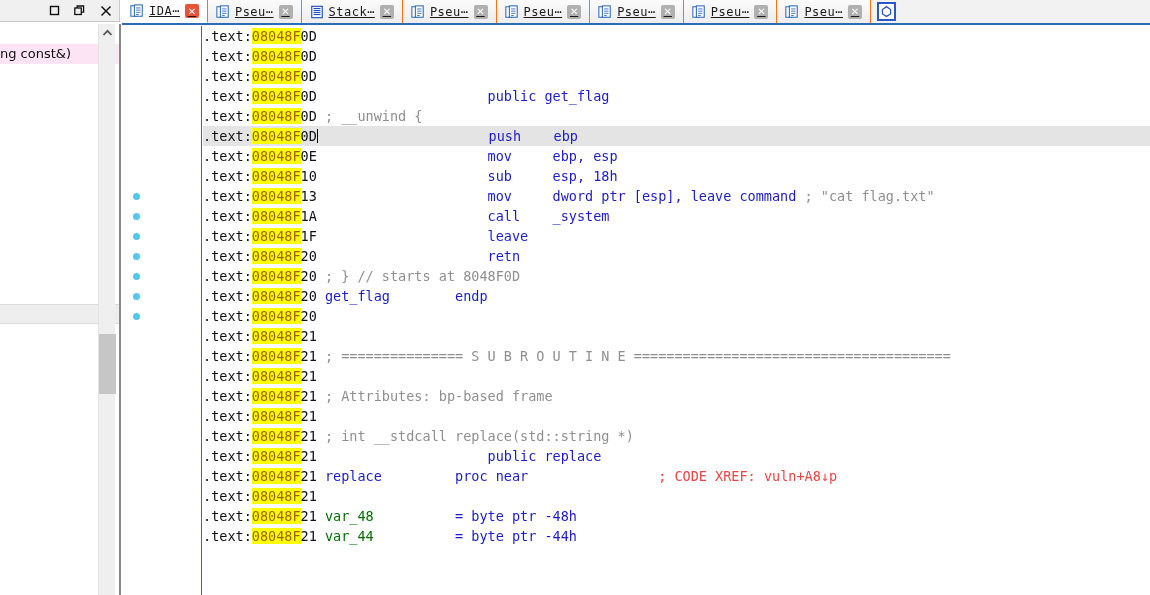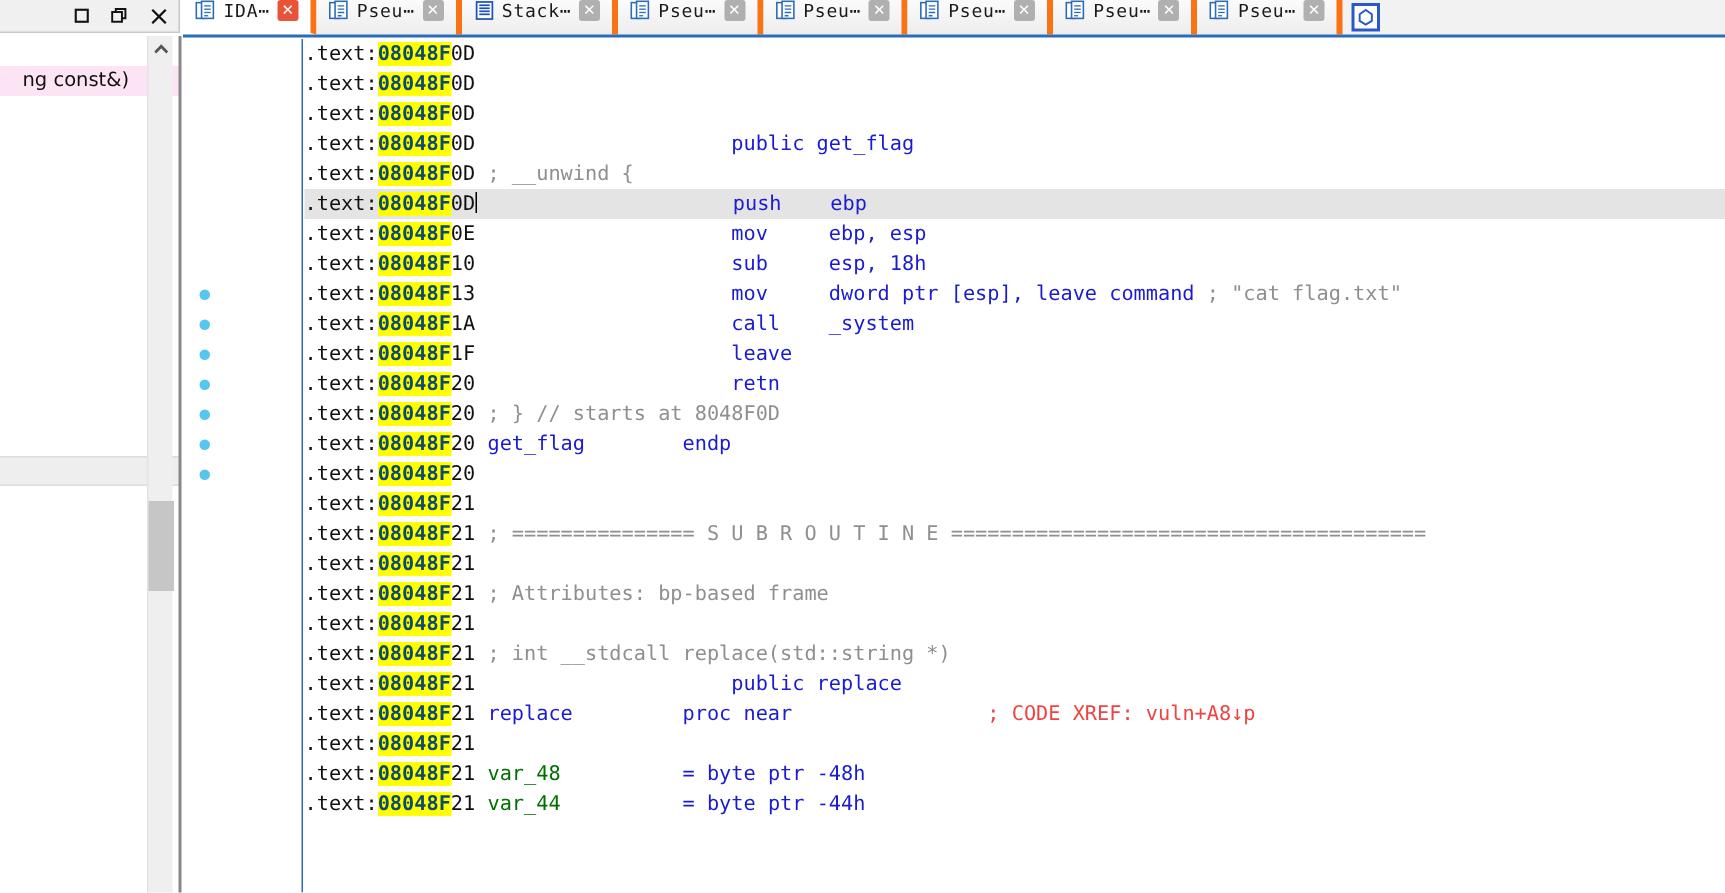--- a/index.html
+++ b/index.html
@@ -17,45 +17,45 @@
   .winctl{position:absolute;left:0;top:0;width:120px;height:22px;
           background:#f0f0f0;border:1px solid #c8c8c8;border-left:none;border-top:none;
           display:flex;align-items:center;justify-content:flex-end;box-sizing:border-box;}
   .winbtn{width:26px;height:20px;display:flex;align-items:center;justify-content:center;
           font-family:"DejaVu Sans","Liberation Sans",sans-serif;font-size:13px;color:#111;}
   .winbtn svg{display:block;}
 
   
   .tabbar{position:absolute;left:122px;top:0;width:1028px;height:23px;
           background:#f2f2f2;display:flex;align-items:stretch;}
-  .tab{display:flex;align-items:flex-start;gap:5px;padding:0 8px;height:23px;
-       box-sizing:border-box;border-right:4px solid #f97316;
+  .tab{display:flex;align-items:center;gap:5px;padding:0 8px;height:23px;
+       box-sizing:border-box;border-right:1px solid #f97316;
        background:linear-gradient(#fbfbfb,#ededed);
        font-family:"DejaVu Sans Mono","Liberation Mono",monospace;font-size:12px;color:#1a1a1a;
-       white-space:nowrap;}
+       white-space:nowrap;text-decoration:underline;}
   .tab.active{background:#ffffff;border-bottom:1px solid #ffffff;}
   .tab-label{letter-spacing:.5px;}
   .tab-ico{width:14px;height:14px;flex:none;}
   .tab-close{width:14px;height:14px;flex:none;border-radius:2px;
              display:flex;align-items:center;justify-content:center;
              font-family:"DejaVu Sans","Liberation Sans",sans-serif;
              font-size:10px;font-weight:bold;color:#ffffff;background:#b0b0b0;}
   .tab-close.red{background:#e8543a;}
   .tab-extra{width:30px;display:flex;align-items:center;justify-content:center;}
   .tab-extra .box{width:19px;height:19px;border:2px solid #2b58c8;background:#ffffff;
                   display:flex;align-items:center;justify-content:center;box-sizing:border-box;}
 
   
   .tabline{position:absolute;left:122px;top:23px;width:1028px;height:2px;background:#2b6cb8;}
 
   
   .leftpanel{position:absolute;left:0;top:24px;width:121px;height:571px;background:#ffffff;overflow:hidden;}
   .lp-row{height:20px;line-height:20px;white-space:nowrap;
           font-family:"DejaVu Sans","Liberation Sans",sans-serif;font-size:13px;color:#101010;
-          padding-left:15px;}
+          padding-left:0;}
   .lp-row.pink{background:#fde4f4;}
   .lp-divider{height:20px;background:#eeeeee;border-top:1px solid #dcdcdc;border-bottom:1px solid #dcdcdc;box-sizing:border-box;}
 
   
   .lp-scroll{position:absolute;left:98px;top:24px;width:17px;height:571px;background:#efefef;
              border-left:1px solid #e3e3e3;box-sizing:border-box;}
   .lp-arrow{height:17px;display:flex;align-items:center;justify-content:center;color:#555;font-size:9px;}
   .lp-thumb{position:absolute;left:0;width:17px;background:#c6c6c6;}
   .lp-edge{position:absolute;left:119px;top:24px;width:2px;height:571px;background:#888888;}
 
@@ -64,21 +64,21 @@
   .gutter{position:absolute;left:0;top:0;width:78px;height:569px;background:#ffffff;}
   .dot{position:absolute;left:11px;width:7px;height:7px;border-radius:50%;background:#56c7ec;}
   .textborder{position:absolute;left:79px;top:0;width:1px;height:569px;background:#2b6cb8;}
 
   .lines{position:absolute;left:81px;top:0;width:947px;height:569px;}
   .line{position:relative;height:20px;line-height:20px;white-space:pre;
         font-family:"DejaVu Sans Mono","Liberation Mono",monospace;font-size:13.5px;}
   .line.sel{background:#e4e4e4;}
   .seg{white-space:pre;}
   .c-addr{color:#111111;}
-  .hl{background:#ffff00;color:#0c4a6e;font-weight:bold;}
+  .hl{background:#ffff00;color:#a16207;}
   .c-cmt{color:#8f8f8f;}
   .c-key{color:#1b1bcf;}
   .c-green{color:#007000;}
   .c-xref{color:#ef4444;}
   .caret{display:inline-block;width:1px;height:14px;background:#000;vertical-align:-2px;}
 </style>
 </head>
 <body>
 
 <div class="app">

